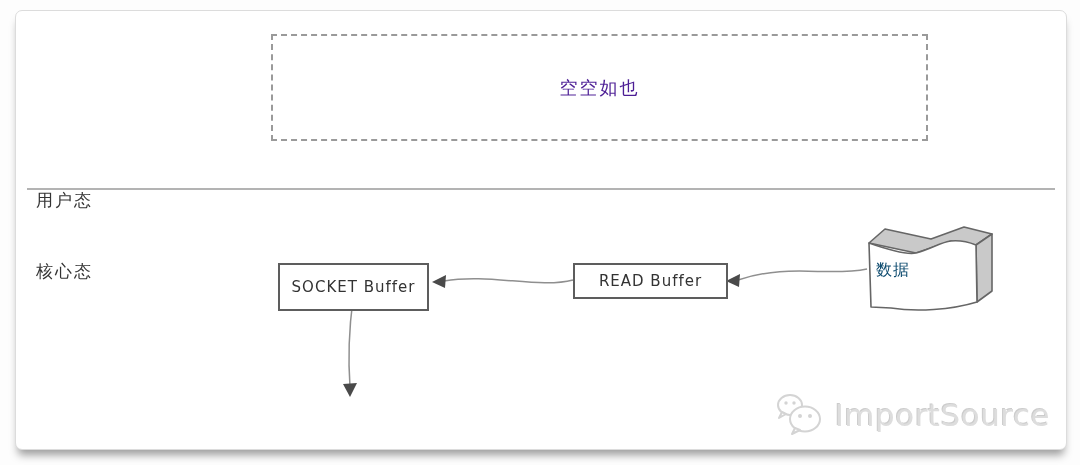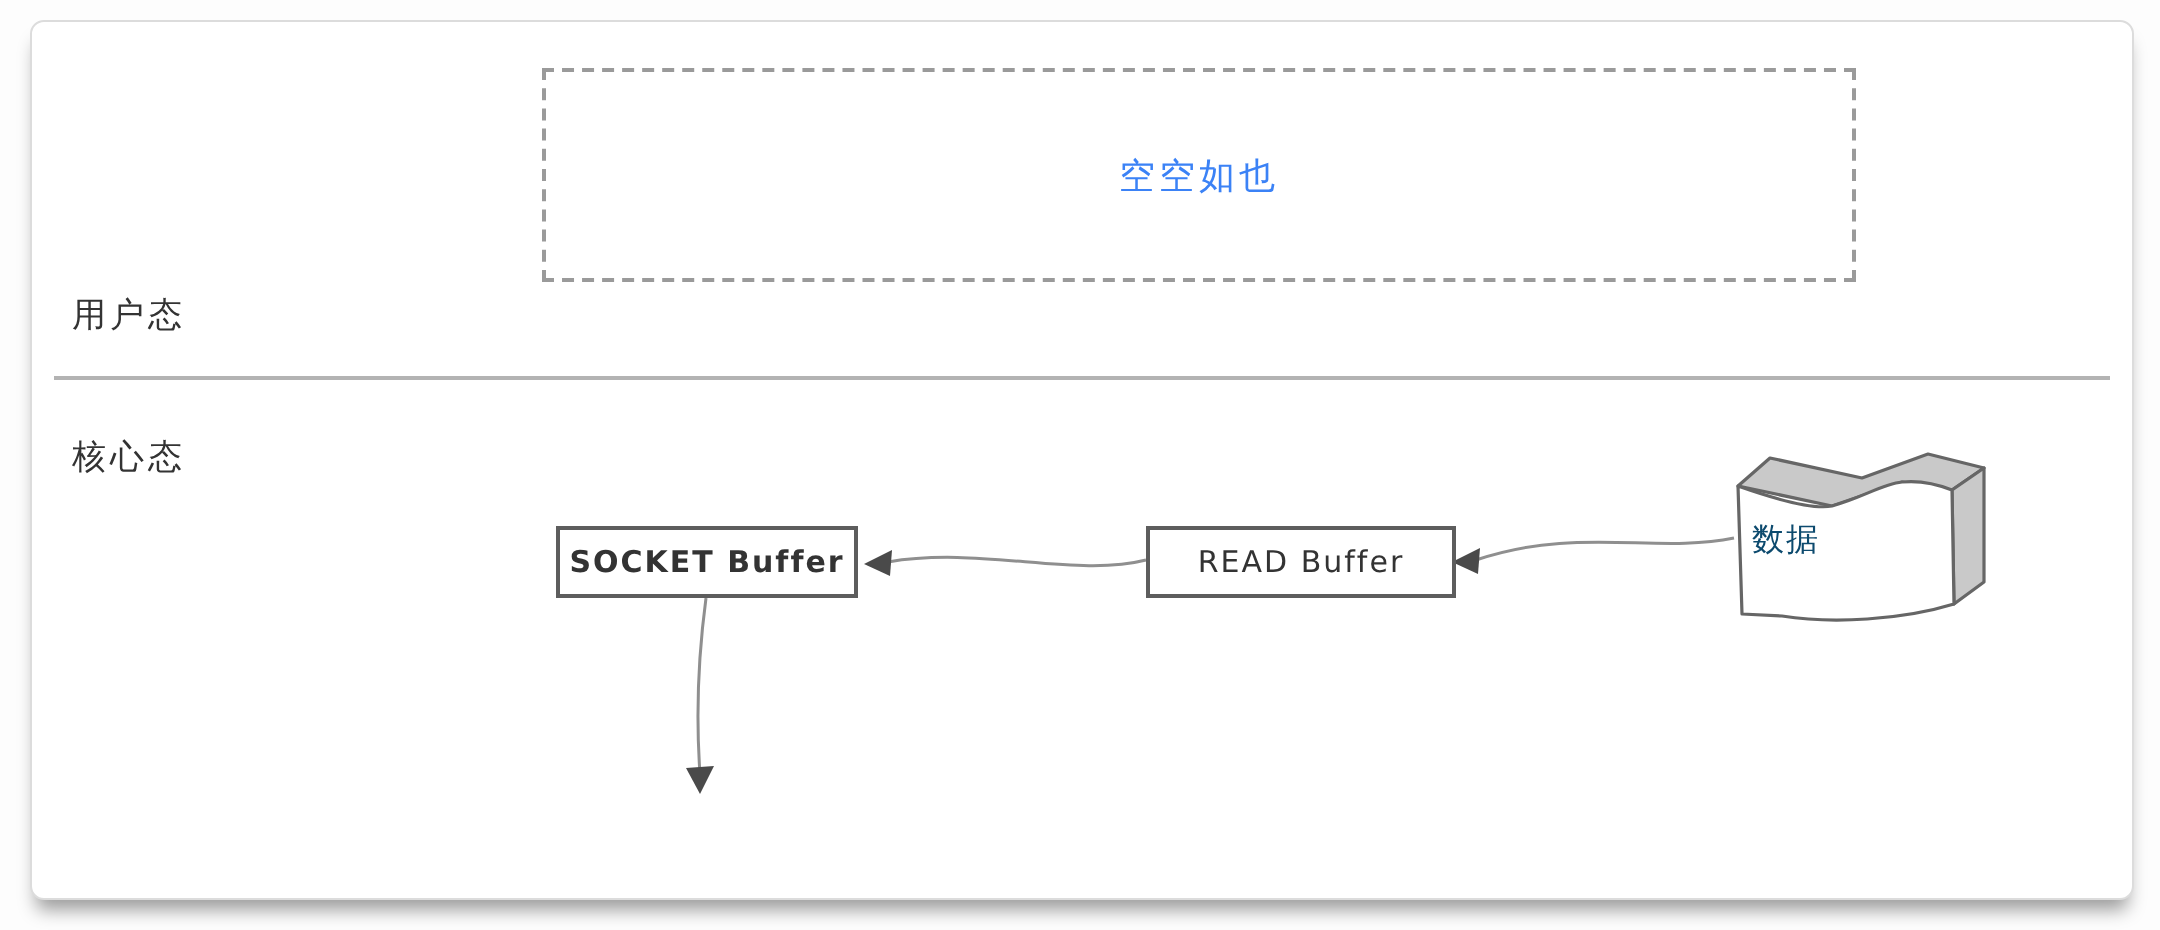--- a/index.html
+++ b/index.html
@@ -3,30 +3,30 @@
 <meta charset="utf-8">
 <style>
   html,body{margin:0;padding:0;background:#fdfdfd;width:1080px;height:465px;overflow:hidden;
     font-family:"DejaVu Sans","Liberation Sans",sans-serif;}
   .stage{position:relative;width:1080px;height:465px;}
   .card{position:absolute;left:15px;top:10px;width:1050px;height:438px;background:#ffffff;
     border:1px solid #dcdcdc;border-radius:7px;
     box-shadow:0 8px 9px -3px rgba(0,0,0,0.38);}
   .dashed-box{position:absolute;left:255px;top:23px;width:653px;height:103px;
     border:2px dashed #9a9a9a;display:flex;align-items:center;justify-content:center;}
-  .dashed-box span{font-size:18px;color:#3b82f6;letter-spacing:2px;}
-  .mode-label{position:absolute;left:20px;font-size:17px;color:#333;letter-spacing:2px;}
+  .dashed-box span{font-size:18px;color:#4c1d95;letter-spacing:2px;}
+  .mode-label{position:absolute;left:20px;font-size:17px;color:#333;letter-spacing:2px;margin-top:43px;}
   .user-mode{top:135px;}
   .kernel-mode{top:206px;}
   .divider{position:absolute;left:11px;top:177px;width:1028px;height:0;
     border-top:2px solid #b3b3b3;}
   .node{position:absolute;border:2px solid #5d5d5d;background:#fff;display:flex;
     align-items:center;justify-content:center;font-size:15px;color:#333;
     letter-spacing:1px;box-sizing:border-box;}
-  .node-socket{left:262px;top:252px;width:151px;height:36px;font-weight:bold;}
+  .node-socket{left:262px;top:252px;width:151px;height:48px;}
   .node-read{left:557px;top:252px;width:155px;height:36px;}
   .node-nic{left:261px;top:386px;width:152px;height:38px;font-size:16px;letter-spacing:3px;}
   .overlay{position:absolute;left:0;top:0;width:1050px;height:438px;pointer-events:none;}
   .data-label{position:absolute;left:860px;top:249px;font-size:16px;color:#0c4a6e;letter-spacing:1px;}
   .watermark{position:absolute;right:16px;bottom:12px;display:flex;align-items:center;gap:8px;}
   .watermark-text{font-size:31px;font-weight:400;color:#dddddd;letter-spacing:0.5px;
     text-shadow:1px 1px 0 #ffffff,-1px -1px 0 #cccccc;}
 </style>
 </head>
 <body>
@@ -57,15 +57,32 @@
       <polygon points="416,271 430,264 429,277" fill="#4a4a4a"></polygon>
 
       <path d="M337,288 C333,318 332,348 334,376" fill="none" stroke="#8f8f8f" stroke-width="1.5"></path>
       <polygon points="334,386 327,373 341,372" fill="#4a4a4a"></polygon>
     </svg>
 
     <div class="node node-socket">SOCKET Buffer</div>
     <div class="node node-read">READ Buffer</div>
     <div class="data-label">数据</div>
 
+    <div class="watermark">
+      <svg width="52" height="44" viewBox="0 0 52 44">
+        <g fill="#ffffff" stroke="#d4d4d4" stroke-width="2">
+          <ellipse cx="15" cy="12" rx="12" ry="10"></ellipse>
+          <path d="M7,19 L4,25 L11,21 Z" stroke-linejoin="round"></path>
+          <ellipse cx="30" cy="26" rx="15" ry="12.5"></ellipse>
+          <path d="M20,35 L17,41 L25,37 Z" stroke-linejoin="round"></path>
+        </g>
+        <g fill="#d4d4d4">
+          <circle cx="11" cy="10" r="1.7"></circle>
+          <circle cx="19" cy="10" r="1.7"></circle>
+          <circle cx="25" cy="23" r="2"></circle>
+          <circle cx="35" cy="23" r="2"></circle>
+        </g>
+      </svg>
+      <span class="watermark-text">ImportSource</span>
+    </div>
 
   </div>
 </div>
 
 </body></html>

